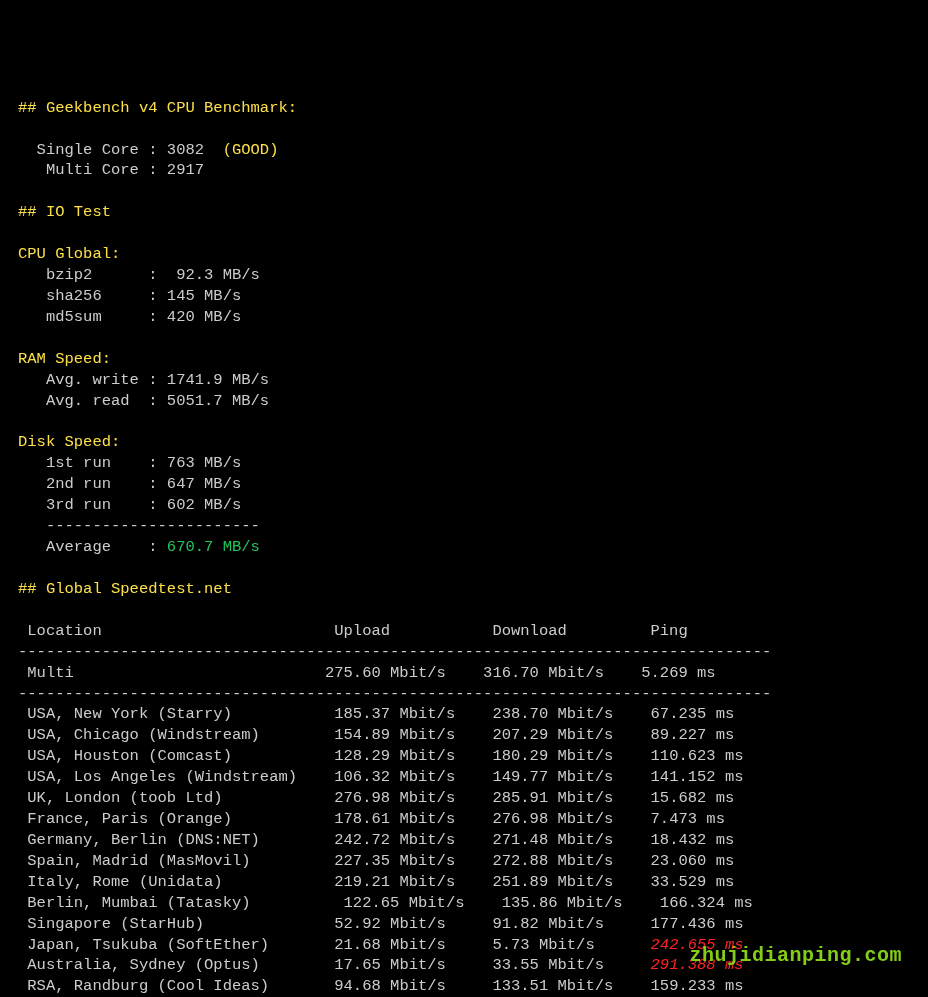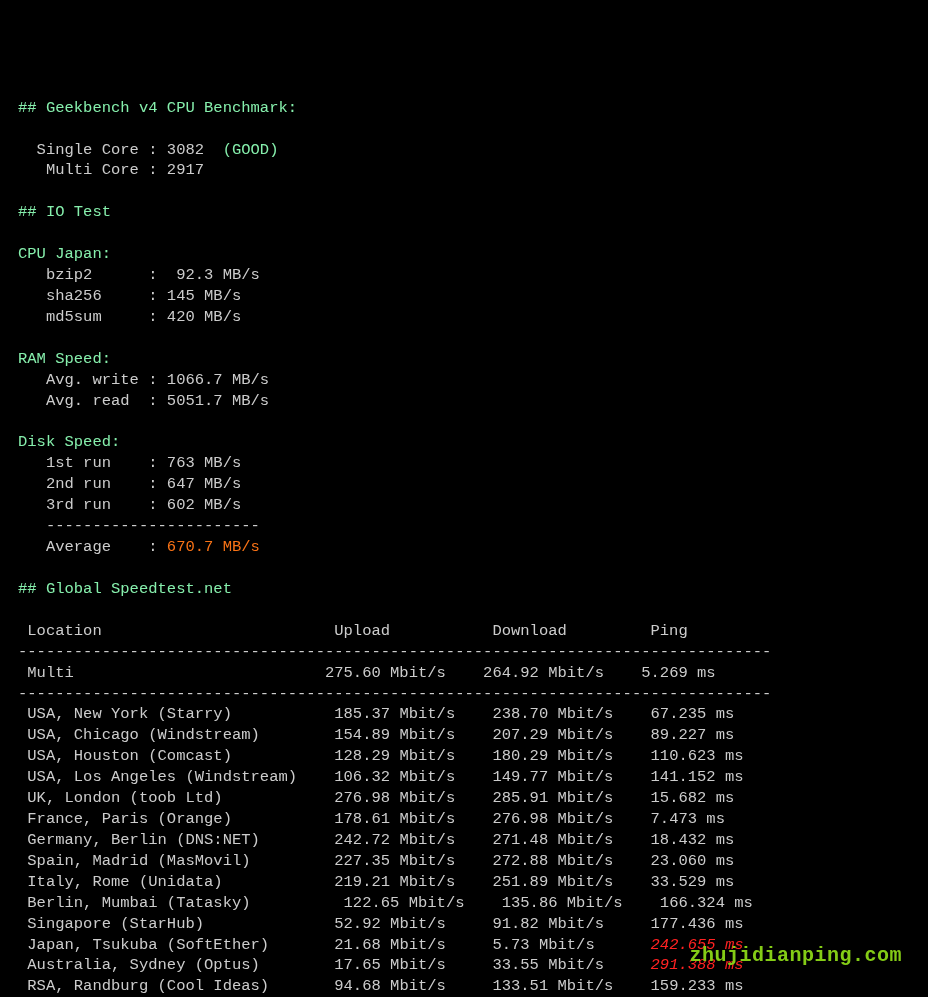--- a/index.html
+++ b/index.html
@@ -7,22 +7,22 @@
     color: #cccccc;
     font-family: "Menlo", "Consolas", "Courier New", monospace;
     font-size: 15.5px;
     line-height: 1.35;
     margin: 0;
     padding: 14px 18px 24px 18px;
     width: 928px;
     box-sizing: border-box;
     white-space: pre;
   }
-  .cyan   { color: #86efac; }
-  .yellow { color: #f97316; }
+  .cyan   { color: #fde047; }
+  .yellow { color: #22c55e; }
   .red    { color: #ff2222; font-style: italic; }
   .wm {
     position: absolute;
     right: 26px;
     bottom: 28px;
     color: #84cc16;
     font-weight: bold;
     letter-spacing: 0.5px;
     font-size: 20px;
   }
@@ -32,41 +32,41 @@
 
 
 
 <span class="cyan">## Geekbench v4 CPU Benchmark:</span>
 
 <span>  Single Core : </span><span>3082</span><span class="cyan">  (GOOD)</span>
 <span>   Multi Core : </span><span>2917</span>
 
 <span class="cyan">## IO Test</span>
 
-<span class="cyan">CPU Japan:</span>
+<span class="cyan">CPU Global:</span>
 <span><span>   bzip2      : </span><span> 92.3 MB/s</span></span>
 <span><span>   sha256     : </span><span>145 MB/s</span></span>
 <span><span>   md5sum     : </span><span>420 MB/s</span></span>
 
 <span class="cyan">RAM Speed:</span>
-<span><span>   Avg. write : </span><span>1066.7 MB/s</span></span>
+<span><span>   Avg. write : </span><span>1741.9 MB/s</span></span>
 <span><span>   Avg. read  : </span><span>5051.7 MB/s</span></span>
 
 <span class="cyan">Disk Speed:</span>
 <span><span>   1st run    : </span><span>763 MB/s</span></span>
 <span><span>   2nd run    : </span><span>647 MB/s</span></span>
 <span><span>   3rd run    : </span><span>602 MB/s</span></span>
 <span>   -----------------------</span>
 <span>   Average    : </span><span class="yellow">670.7 MB/s</span>
 
 <span class="cyan">## Global Speedtest.net</span>
 
 <span> Location                         Upload           Download         Ping</span>
 <span>---------------------------------------------------------------------------------</span>
-<span><span> Multi                           </span><span>275.60 Mbit/s    </span><span>264.92 Mbit/s    </span><span>5.269 ms</span></span>
+<span><span> Multi                           </span><span>275.60 Mbit/s    </span><span>316.70 Mbit/s    </span><span>5.269 ms</span></span>
 <span>---------------------------------------------------------------------------------</span>
 <span><span> USA, New York (Starry)           </span><span>185.37 Mbit/s    </span><span>238.70 Mbit/s    </span><span>67.235 ms</span></span>
 <span><span> USA, Chicago (Windstream)        </span><span>154.89 Mbit/s    </span><span>207.29 Mbit/s    </span><span>89.227 ms</span></span>
 <span><span> USA, Houston (Comcast)           </span><span>128.29 Mbit/s    </span><span>180.29 Mbit/s    </span><span>110.623 ms</span></span>
 <span><span> USA, Los Angeles (Windstream)    </span><span>106.32 Mbit/s    </span><span>149.77 Mbit/s    </span><span>141.152 ms</span></span>
 <span><span> UK, London (toob Ltd)            </span><span>276.98 Mbit/s    </span><span>285.91 Mbit/s    </span><span>15.682 ms</span></span>
 <span><span> France, Paris (Orange)           </span><span>178.61 Mbit/s    </span><span>276.98 Mbit/s    </span><span>7.473 ms</span></span>
 <span><span> Germany, Berlin (DNS:NET)        </span><span>242.72 Mbit/s    </span><span>271.48 Mbit/s    </span><span>18.432 ms</span></span>
 <span><span> Spain, Madrid (MasMovil)         </span><span>227.35 Mbit/s    </span><span>272.88 Mbit/s    </span><span>23.060 ms</span></span>
 <span><span> Italy, Rome (Unidata)            </span><span>219.21 Mbit/s    </span><span>251.89 Mbit/s    </span><span>33.529 ms</span></span>

